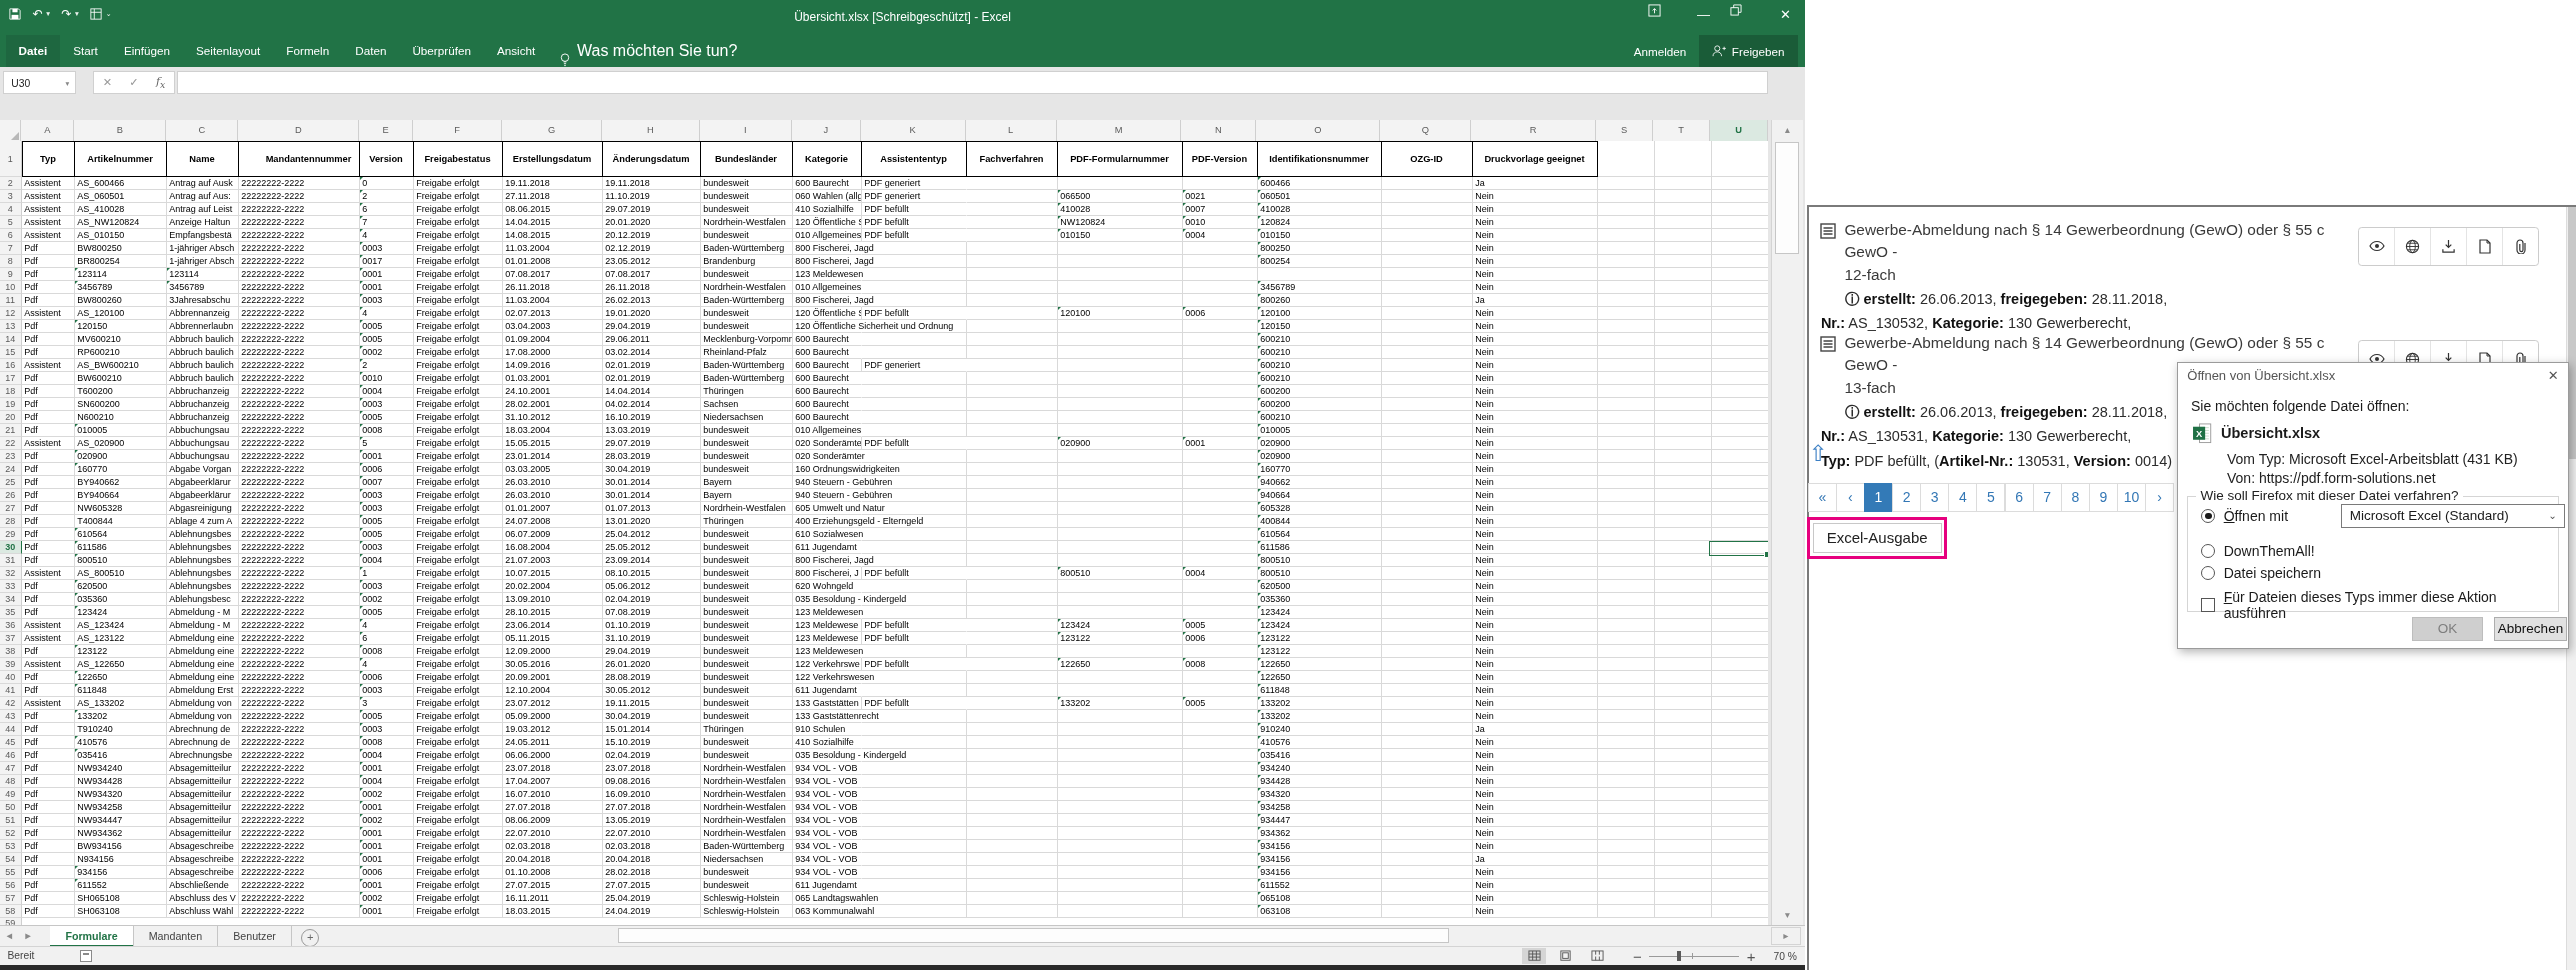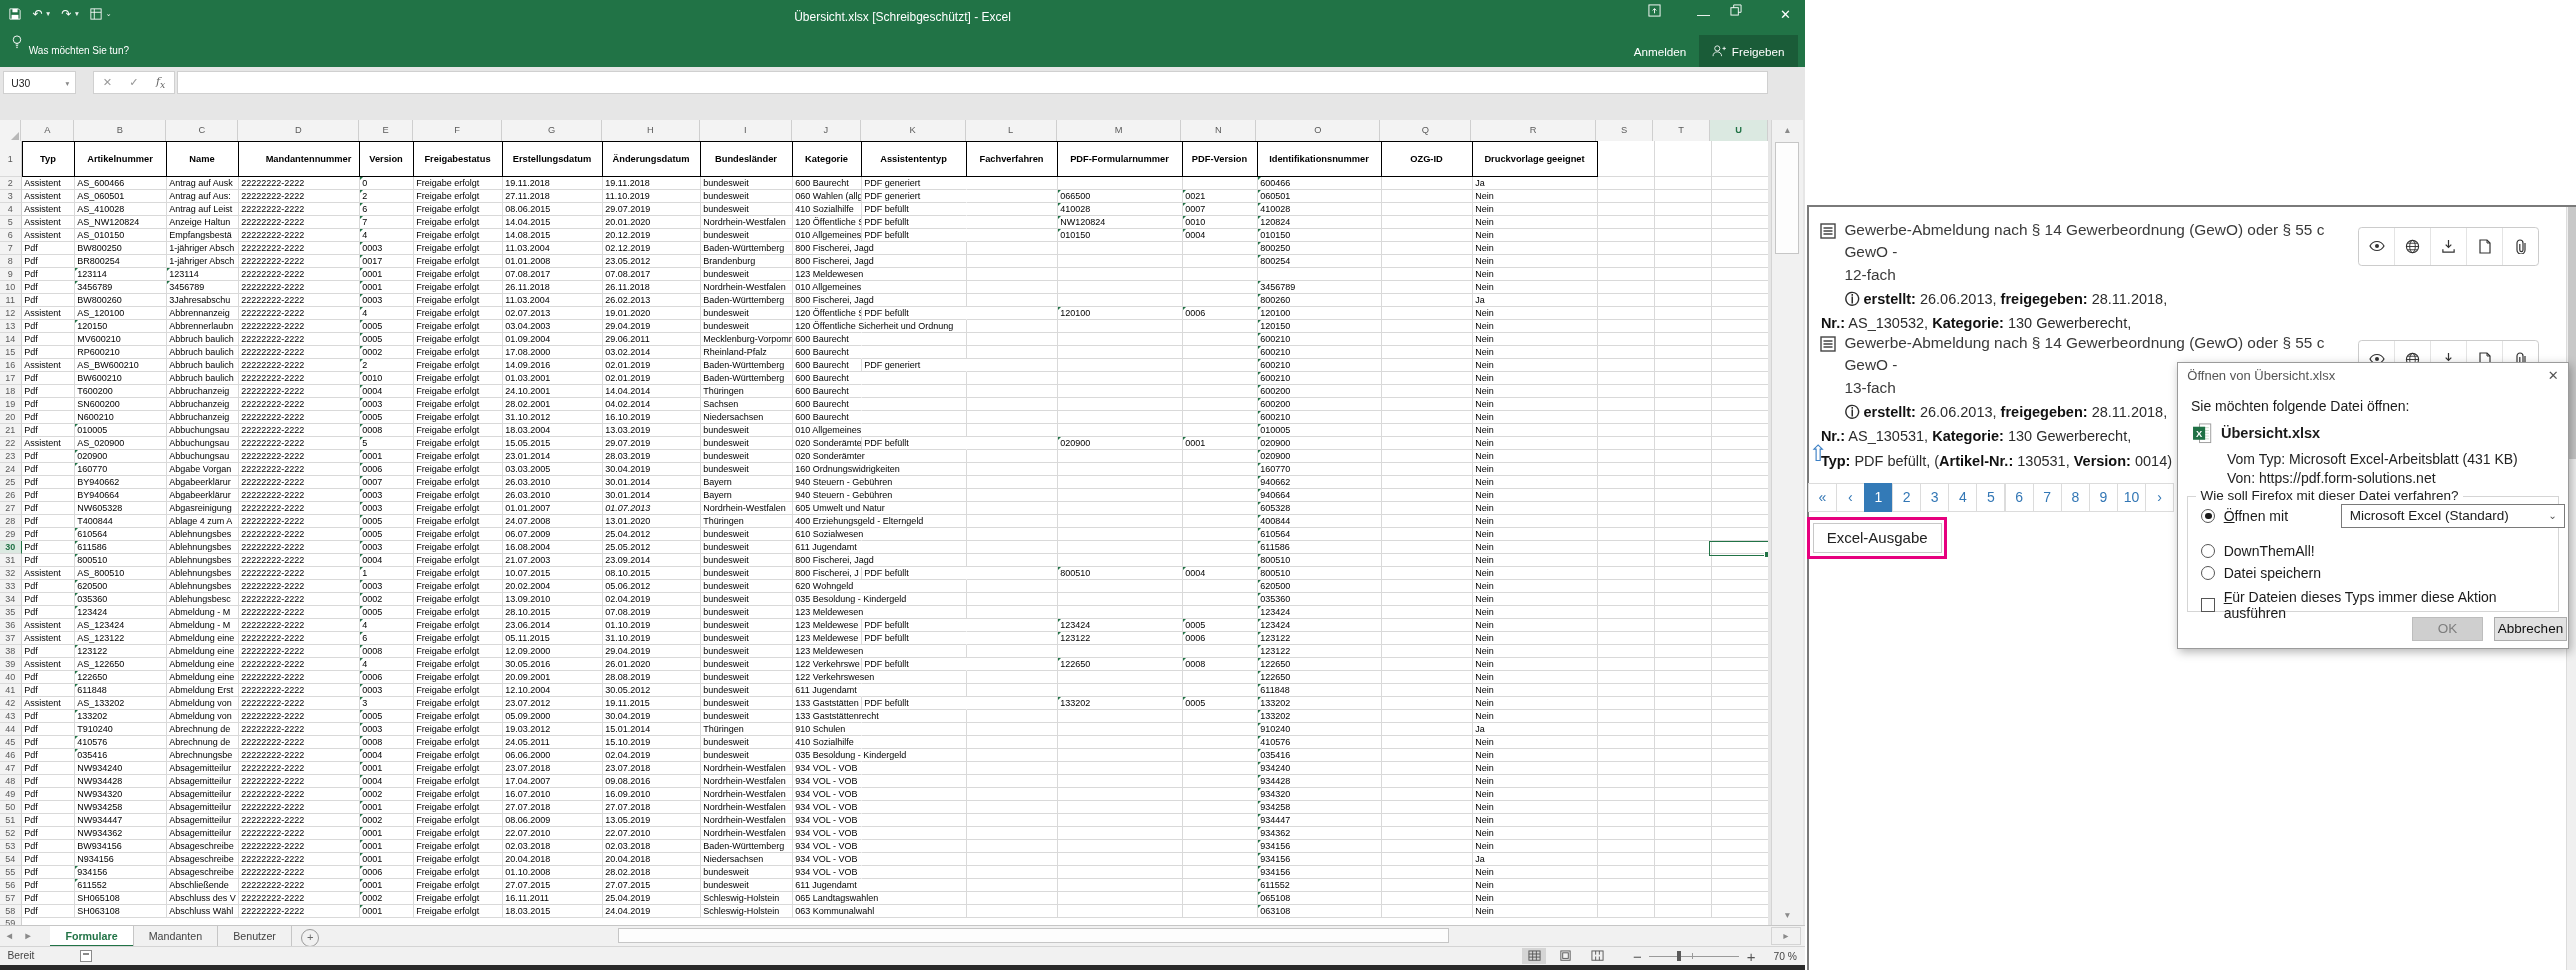--- a/index.html
+++ b/index.html
@@ -10,21 +10,21 @@
   .titlebar{position:absolute;left:0;top:0;width:1805px;height:35px;background:#217346;color:#fff;}
   .qat{position:absolute;left:9.3px;top:6.5px;display:flex;align-items:center;gap:11.2px;color:#fff;font-size:12px;}
   .qat .dd{font-size:7.5px;margin-left:-7.5px;opacity:.9}
   .xl-title{position:absolute;left:0;right:0;top:0;height:35px;line-height:35px;text-align:center;font-size:12px;color:#fff;}
   .winbtns{position:absolute;right:5.6px;top:3.7px;display:flex;gap:13px;align-items:center;color:#fff;}
   .winbtn{width:28px;height:22.4px;text-align:center;line-height:22.4px;font-size:13px;}
   .ribbonrow{position:absolute;left:0;top:35px;width:1805px;height:32px;background:#217346;display:flex;align-items:stretch;}
   .rtabs{display:flex;padding-left:5.6px;}
   .rtab{color:#fff;font-size:11.7px;line-height:32px;padding:0 13px;white-space:nowrap;}
   .rtab.active{background:#1e6740;font-weight:bold;}
-  .tellme{color:#fff;font-size:10px;line-height:32px;padding:0 11.2px;display:flex;align-items:flex-start;gap:5.6px;white-space:nowrap;}
+  .tellme{color:#fff;font-size:16px;line-height:32px;padding:0 11.2px;display:flex;align-items:flex-end;gap:5.6px;white-space:nowrap;}
   .ribbon-right{position:absolute;right:7.5px;top:35px;height:32px;display:flex;align-items:center;gap:13px;color:#fff;font-size:11.7px;}
   .share-btn{background:#1a5c38;height:32px;display:flex;align-items:center;gap:5.6px;padding:0 13px;}
   
   .fbar{position:absolute;left:0;top:67px;width:1805px;height:52px;background:#e6e6e6;}
   .namebox{position:absolute;left:2.8px;top:3.7px;width:73px;height:23.4px;background:#fff;border:0.9px solid #d0d0d0;
            font-size:10.3px;color:#222;line-height:23.4px;padding-left:7.5px;box-sizing:border-box;}
   .namebox .dd{position:absolute;right:5.6px;top:0;font-size:7.5px;color:#888;}
   .fxbox{position:absolute;left:93px;top:3.7px;width:82px;height:23.4px;background:#fff;border:0.9px solid #d0d0d0;
          display:flex;align-items:center;justify-content:space-around;color:#9a9a9a;font-size:11.2px;box-sizing:border-box;}
   .fxbox i{font-style:italic;font-family:"DejaVu Serif",serif;color:#666;}
@@ -166,20 +166,30 @@
         <span class="winbtn">
             <svg width="12" height="12" viewBox="0 0 13 13">
               <rect x="1" y="4" width="8" height="8" fill="none" stroke="#fff"></rect>
               <path d="M4 4V1h8v8h-3" fill="none" stroke="#fff"></path>
             </svg>
           </span>
         <span class="winbtn">✕</span>
       </div>
     </div>
     <div class="ribbonrow">
+      <div class="rtabs" id="rtabs">
+          <div class="rtab active">Datei</div>
+          <div class="rtab">Start</div>
+          <div class="rtab">Einfügen</div>
+          <div class="rtab">Seitenlayout</div>
+          <div class="rtab">Formeln</div>
+          <div class="rtab">Daten</div>
+          <div class="rtab">Überprüfen</div>
+          <div class="rtab">Ansicht</div>
+        </div>
       <div class="tellme">
         <span>
             <svg width="12" height="14" viewBox="0 0 12 15">
               <circle cx="6" cy="5" r="4" fill="none" stroke="#fff"></circle>
               <path d="M4.5 9.5h3M4.8 11.5h2.4M5.2 13.5h1.6" stroke="#fff"></path>
             </svg>
           </span>
         <span>Was möchten Sie tun?</span>
       </div>
     </div>
@@ -829,21 +839,21 @@
         </div>
         <div class="xrow" style="height: 13px;">
           <div class="rowhdr" style="line-height: 12px;">27</div>
           <div class="cell" style="width: 53px; height: 13px; line-height: 12px;">Pdf</div>
           <div class="cell" style="width: 92px; height: 13px; line-height: 12px;">NW605328</div>
           <div class="cell" style="width: 72px; height: 13px; line-height: 12px;">Abgasreinigung</div>
           <div class="cell" style="width: 121px; height: 13px; line-height: 12px;">22222222-2222</div>
           <div class="cell tri" style="width: 54px; height: 13px; line-height: 12px;">0003</div>
           <div class="cell" style="width: 89px; height: 13px; line-height: 12px;">Freigabe erfolgt</div>
           <div class="cell" style="width: 100px; height: 13px; line-height: 12px;">01.01.2007</div>
-          <div class="cell" style="width: 98px; height: 13px; line-height: 12px; font-style: italic;">01.07.2013</div>
+          <div class="cell" style="width: 98px; height: 13px; line-height: 12px;">01.07.2013</div>
           <div class="cell" style="width: 92px; height: 13px; line-height: 12px;">Nordrhein-Westfalen</div>
           <div class="cell spill" style="width: 69px; height: 13px; line-height: 12px;">605 Umwelt und Natur</div>
           <div class="cell" style="width: 105px; height: 13px; line-height: 12px;"></div>
           <div class="cell" style="width: 91px; height: 13px; line-height: 12px;"></div>
           <div class="cell" style="width: 125px; height: 13px; line-height: 12px;"></div>
           <div class="cell" style="width: 75px; height: 13px; line-height: 12px;"></div>
           <div class="cell tri" style="width: 124px; height: 13px; line-height: 12px;">605328</div>
           <div class="cell" style="width: 91px; height: 13px; line-height: 12px;"></div>
           <div class="cell" style="width: 125px; height: 13px; line-height: 12px;">Nein</div>
           <div class="cell" style="width: 57px; height: 13px; line-height: 12px;"></div>

